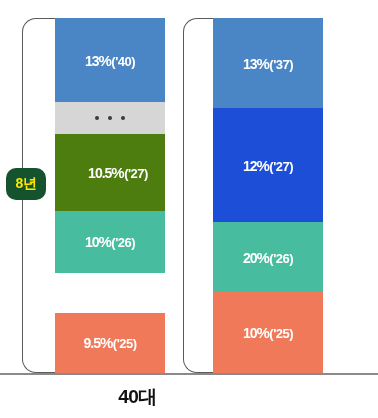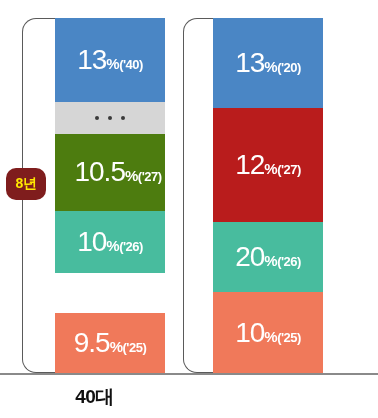--- a/index.html
+++ b/index.html
@@ -55,22 +55,22 @@
   .seg-label {
     color: #ffffff;
     font-weight: bold;
     letter-spacing: -0.5px;
     white-space: nowrap;
     line-height: 1;
     display: flex;
     align-items: baseline;
   }
   .seg-num {
-    font-size: 28px;
-    font-weight: normal;
+    font-size: 14px;
+    font-weight: bold;
     letter-spacing: -1px;
   }
   .seg-pct {
     font-size: 15px;
     font-weight: bold;
     letter-spacing: -0.5px;
   }
   .seg-year {
     font-size: 13px;
     font-weight: bold;
@@ -109,21 +109,21 @@
   }
   .group-left  .bracket { left: 22px; }
   .group-right .bracket { left: -6px; }
 
   .badge {
     position: absolute;
     top: 168px;
     width: 40px;
     height: 32px;
     border-radius: 10px;
-    background: #7f1d1d;
+    background: #14532d;
     display: flex;
     align-items: center;
     justify-content: center;
     color: #ffe800;
     font-size: 14px;
     font-weight: bold;
     letter-spacing: -0.5px;
   }
   .group-left  .badge { left: 6px; }
   .group-right .badge { left: -22px; }
@@ -140,21 +140,21 @@
   .cat-label {
     position: absolute;
     top: 384px;
     width: 189px;
     text-align: center;
     font-size: 19px;
     font-weight: bold;
     color: #111111;
     letter-spacing: -0.5px;
   }
-  .group-left  .cat-label { left: 0px; }
+  .group-left  .cat-label { left: 0px; padding-left: 43px; }
   .group-right .cat-label { left: 0px; }
 </style>
 </head>
 <body>
 
 <div class="chart-root">
 
   <div class="group group-left">
 
     <div class="bracket"></div>
@@ -212,25 +212,25 @@
 
     <div class="bracket"></div>
 
 
     <div class="bar">
 
       <div class="seg" style="background:#4a86c5; height:25.4%;">
         <span class="seg-label">
           <span class="seg-num">13</span>
           <span class="seg-pct">%</span>
-          <span class="seg-year">('20)</span>
-        </span>
-      </div>
-
-      <div class="seg" style="background:#b91c1c; height:32.1%;">
+          <span class="seg-year">('37)</span>
+        </span>
+      </div>
+
+      <div class="seg" style="background:#1d4ed8; height:32.1%;">
         <span class="seg-label">
           <span class="seg-num">12</span>
           <span class="seg-pct">%</span>
           <span class="seg-year">('27)</span>
         </span>
       </div>
 
       <div class="seg" style="background:#48bc9e; height:19.7%;">
         <span class="seg-label">
           <span class="seg-num">20</span>

